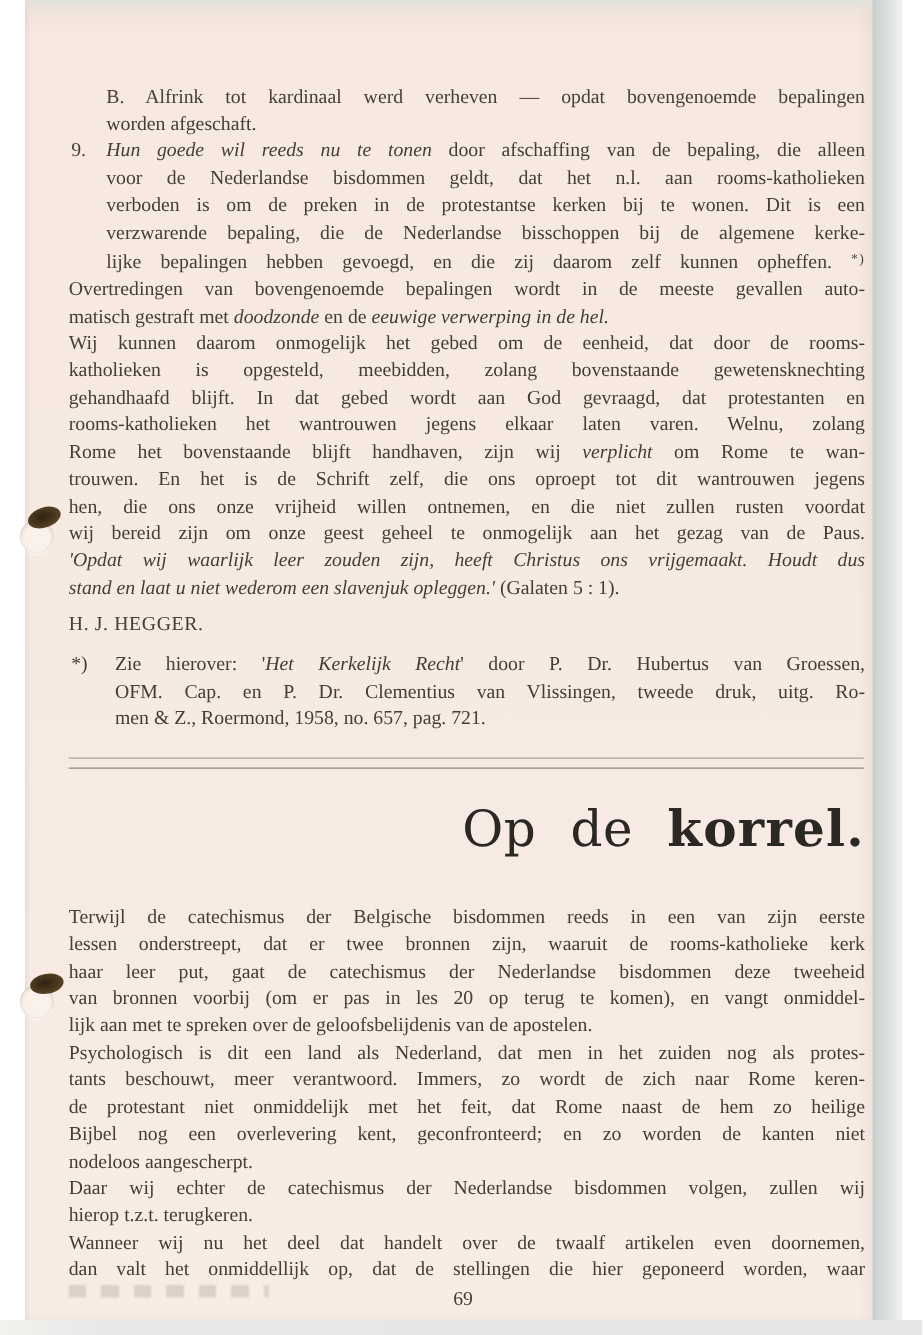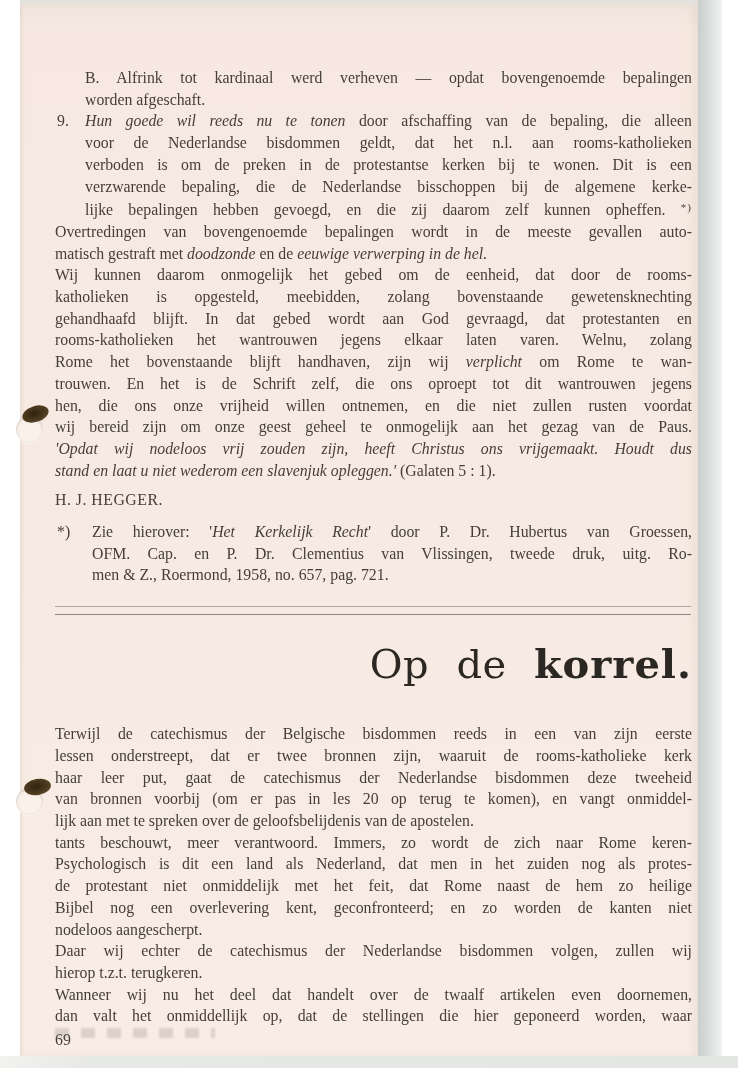--- a/index.html
+++ b/index.html
@@ -42,21 +42,21 @@
   .sup{vertical-align:4px;font-size:11px;letter-spacing:1px;}
   .signature{margin-top:8px;text-align:left;padding-right:8px;letter-spacing:.5px;}
   .footnote{margin-top:10px;}
   .divider{margin-top:20px;height:7px;width:636px;
            border-top:1px solid #aba59b;border-bottom:1.6px solid #8d877d;}
   .heading{margin-top:26px;text-align:right;font-family:"DejaVu Serif","Liberation Serif",serif;
            font-size:40px;line-height:46px;color:#2b2722;word-spacing:14px;letter-spacing:.5px;}
   .heading .hl{font-weight:400;}
   .heading .hb{font-weight:800;letter-spacing:1px;}
   .flow-after{margin-top:36px;}
-  .pagenum{margin-top:2px;text-align:left;padding-right:6px;}
+  .pagenum{margin-top:2px;text-align:center;padding-right:6px;}
 </style>
 </head>
 <body>
 
 <div class="scene">
   <div class="paper">
     <div class="top-strip"></div>
 
     <div class="text-col">
       <div>
@@ -78,21 +78,21 @@
           </div>
           <div class="block">
             <div class="line full"><span>Wij kunnen daarom onmogelijk het gebed om de eenheid, dat door de rooms-</span></div>
             <div class="line full"><span>katholieken is opgesteld, meebidden, zolang bovenstaande gewetensknechting</span></div>
             <div class="line full"><span>gehandhaafd blijft. In dat gebed wordt aan God gevraagd, dat protestanten en</span></div>
             <div class="line full"><span>rooms-katholieken het wantrouwen jegens elkaar laten varen. Welnu, zolang</span></div>
             <div class="line full"><span>Rome het bovenstaande blijft handhaven, zijn wij </span><em>verplicht</em><span> om Rome te wan-</span></div>
             <div class="line full"><span>trouwen. En het is de Schrift zelf, die ons oproept tot dit wantrouwen jegens</span></div>
             <div class="line full"><span>hen, die ons onze vrijheid willen ontnemen, en die niet zullen rusten voordat</span></div>
             <div class="line full"><span>wij bereid zijn om onze geest geheel te onmogelijk aan het gezag van de Paus.</span></div>
-            <div class="line full"><em>'Opdat wij nodeloos vrij zouden zijn, heeft Christus ons vrijgemaakt. Houdt dus</em></div>
+            <div class="line full"><em>'Opdat wij waarlijk leer zouden zijn, heeft Christus ons vrijgemaakt. Houdt dus</em></div>
             <div class="line"><em>stand en laat u niet wederom een slavenjuk opleggen.'</em><span> (Galaten 5 : 1).</span></div>
           </div>
         </div>
 
       <div class="signature">H. J. HEGGER.</div>
 
       <div class="footnote">
           <div class="block" style="padding-left: 37px;">
             <span class="marker">*)</span>
             <div class="line full"><span>Zie hierover: '</span><em>Het Kerkelijk Recht</em><span>' door P. Dr. Hubertus van Groessen,</span></div>
@@ -110,22 +110,22 @@
 
       <div class="flow-after">
           <div class="block">
             <div class="line full"><span>Terwijl de catechismus der Belgische bisdommen reeds in een van zijn eerste</span></div>
             <div class="line full"><span>lessen onderstreept, dat er twee bronnen zijn, waaruit de rooms-katholieke kerk</span></div>
             <div class="line full"><span>haar leer put, gaat de catechismus der Nederlandse bisdommen deze tweeheid</span></div>
             <div class="line full"><span>van bronnen voorbij (om er pas in les 20 op terug te komen), en vangt onmiddel-</span></div>
             <div class="line"><span>lijk aan met te spreken over de geloofsbelijdenis van de apostelen.</span></div>
           </div>
           <div class="block">
+            <div class="line full"><span>Psychologisch is dit een land als Nederland, dat men in het zuiden nog als protes-</span></div>
             <div class="line full"><span>tants beschouwt, meer verantwoord. Immers, zo wordt de zich naar Rome keren-</span></div>
-            <div class="line full"><span>Psychologisch is dit een land als Nederland, dat men in het zuiden nog als protes-</span></div>
             <div class="line full"><span>de protestant niet onmiddelijk met het feit, dat Rome naast de hem zo heilige</span></div>
             <div class="line full"><span>Bijbel nog een overlevering kent, geconfronteerd; en zo worden de kanten niet</span></div>
             <div class="line"><span>nodeloos aangescherpt.</span></div>
           </div>
           <div class="block">
             <div class="line full"><span>Daar wij echter de catechismus der Nederlandse bisdommen volgen, zullen wij</span></div>
             <div class="line"><span>hierop t.z.t. terugkeren.</span></div>
           </div>
           <div class="block">
             <div class="line full"><span>Wanneer wij nu het deel dat handelt over de twaalf artikelen even doornemen,</span></div>

